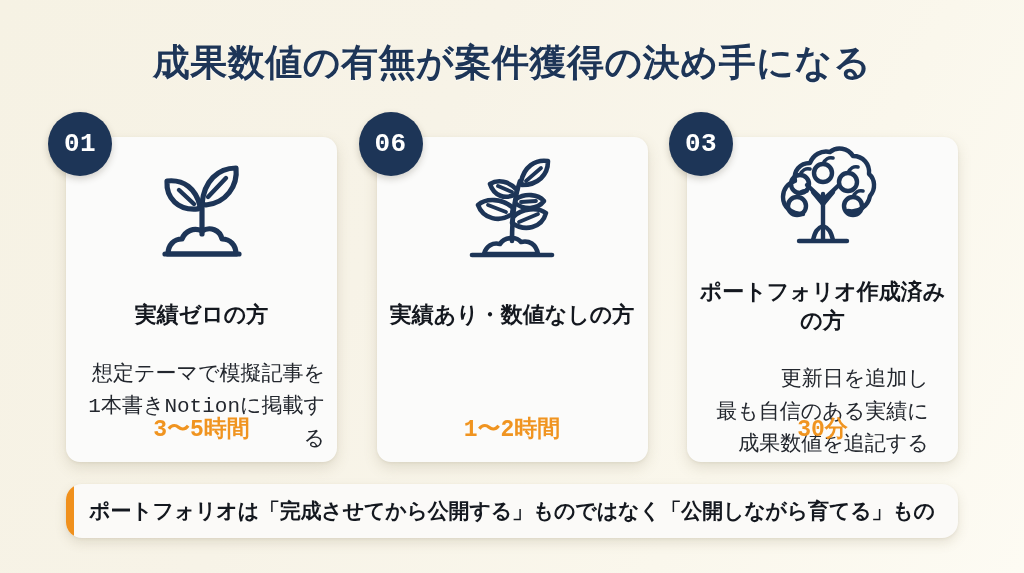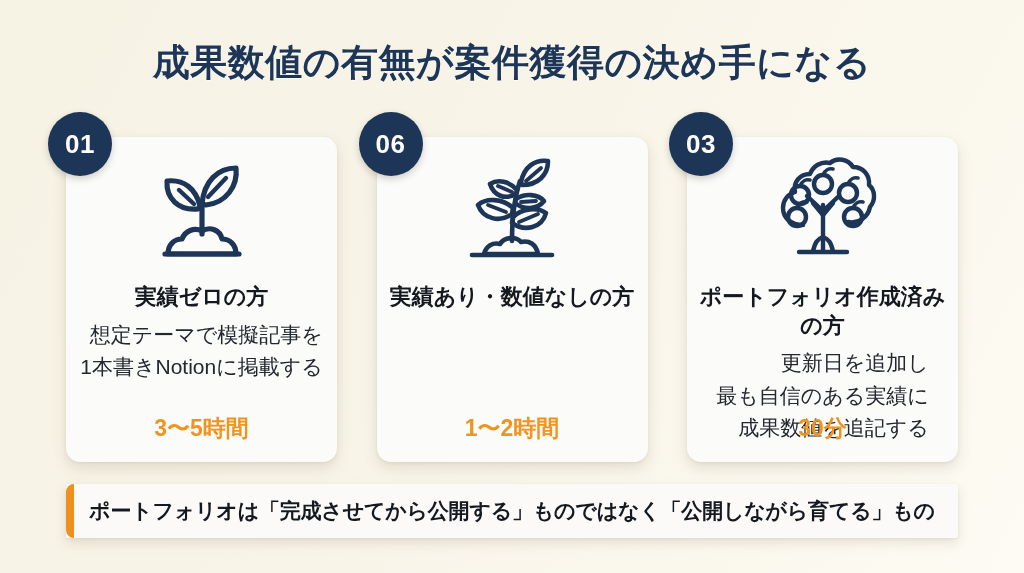--- a/index.html
+++ b/index.html
@@ -13,20 +13,21 @@
   body {
     font-family: "Liberation Sans", "DejaVu Sans", sans-serif;
     background: linear-gradient(118deg, #f6f2e4 0%, #f7f3e7 38%, #faf7ec 72%, #fdfbf3 100%);
     position: relative;
   }
 
   .slide {
     position: relative;
     width: 1024px;
     height: 573px;
+    font-family: Liberation Mono, monospace;
   }
 
   
   .title {
     position: absolute;
     top: 38px;
     left: 0;
     width: 1024px;
     text-align: center;
     font-size: 37px;
@@ -52,20 +53,21 @@
     width: 271px;
     height: 325px;
     background: #fbfbfa;
     border-radius: 14px;
     box-shadow: 0 6px 14px rgba(120, 105, 70, 0.17),
                 0 1px 3px rgba(120, 105, 70, 0.10);
     padding: 0 12px;
     display: flex;
     flex-direction: column;
     align-items: center;
+    gap: 20px;
   }
 
   .badge {
     position: absolute;
     top: -25px;
     left: -18px;
     width: 64px;
     height: 64px;
     border-radius: 50%;
     background: #1d3557;
@@ -122,21 +124,21 @@
   }
 
   
   .banner {
     position: absolute;
     left: 66px;
     top: 484px;
     width: 892px;
     height: 54px;
     background: #fbfaf8;
-    border-radius: 2px;
+    border-radius: 16px;
     box-shadow: 0 5px 12px rgba(120, 105, 70, 0.16),
                 0 1px 3px rgba(120, 105, 70, 0.09);
     display: flex;
     align-items: center;
     overflow: hidden;
   }
 
   .banner-bar {
     width: 8px;
     height: 54px;

